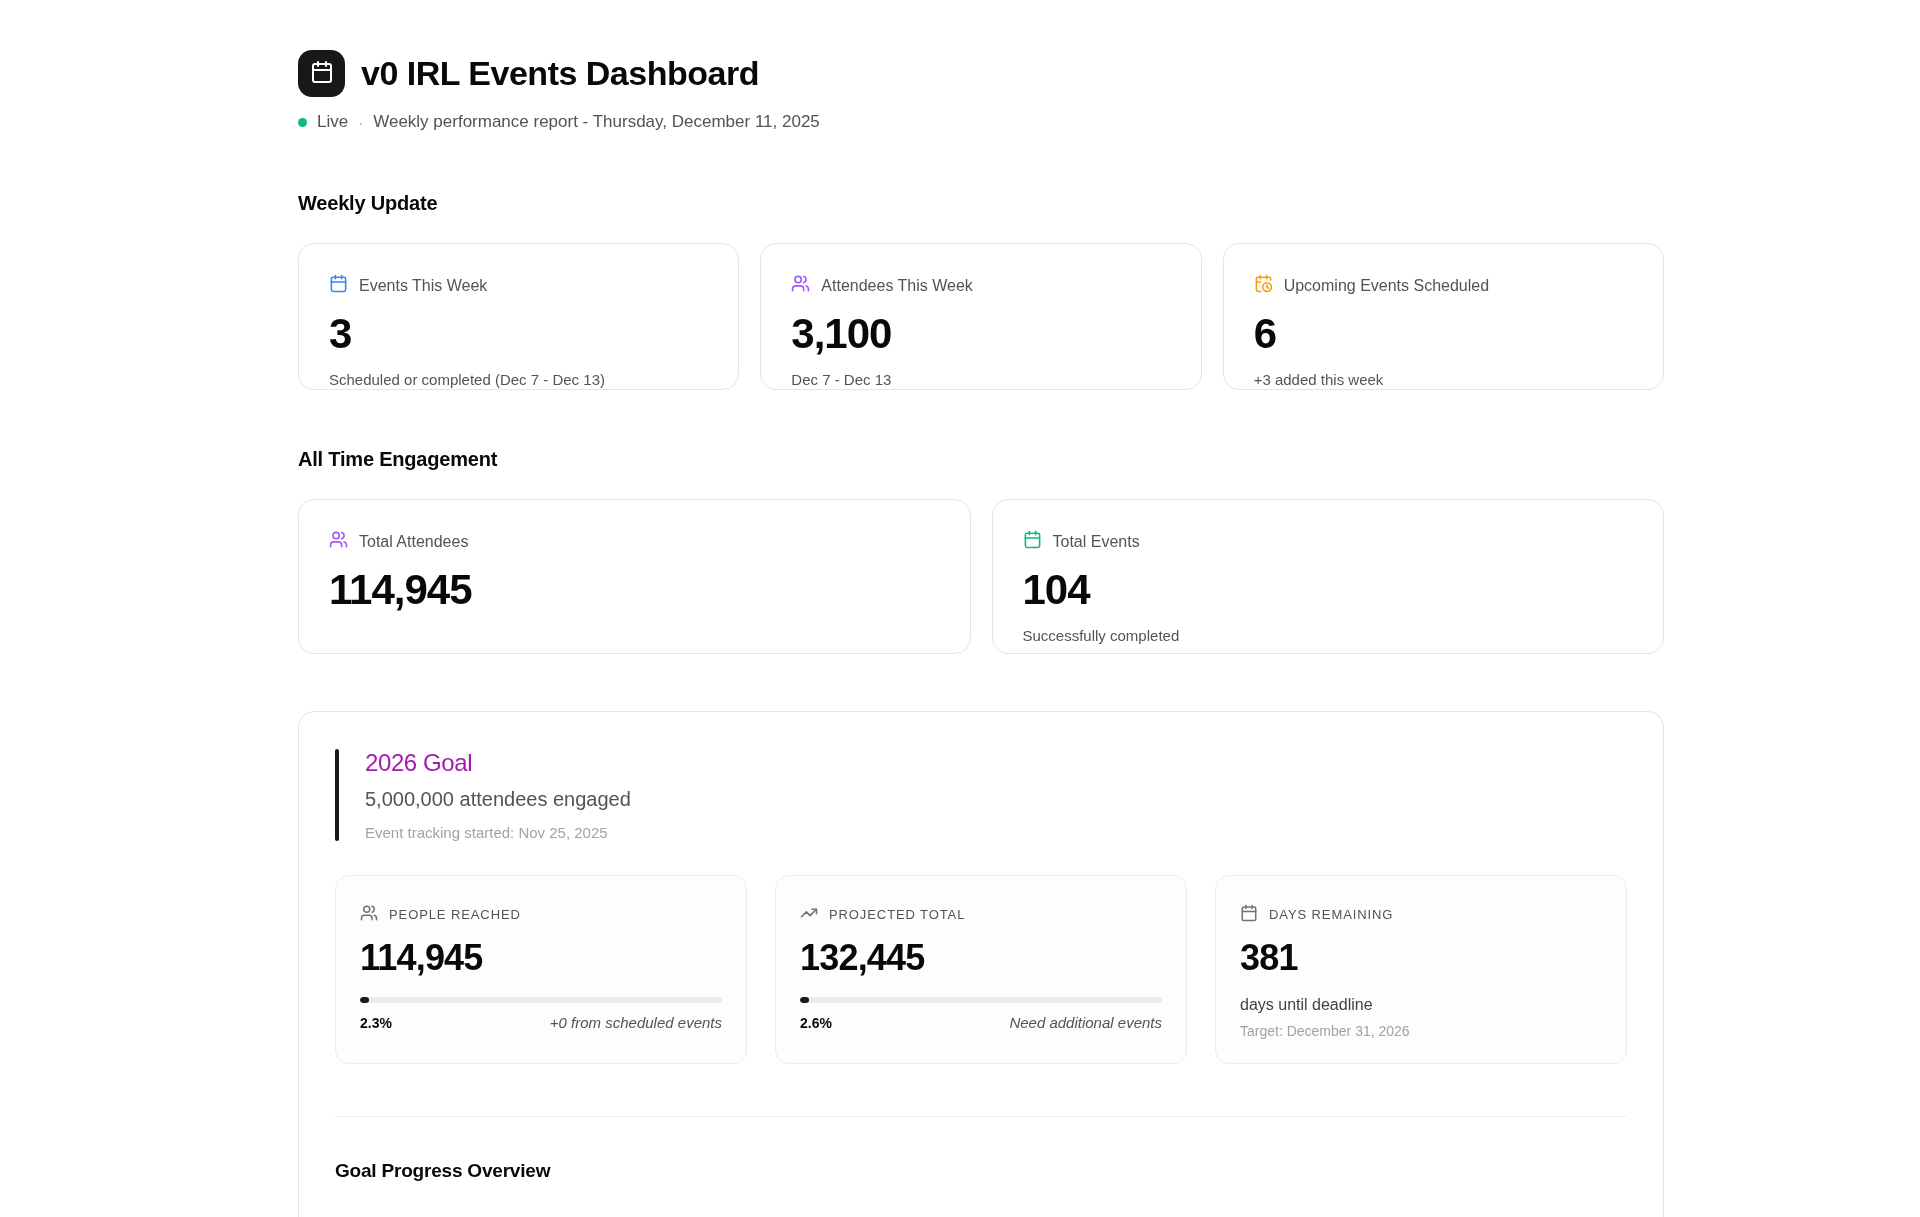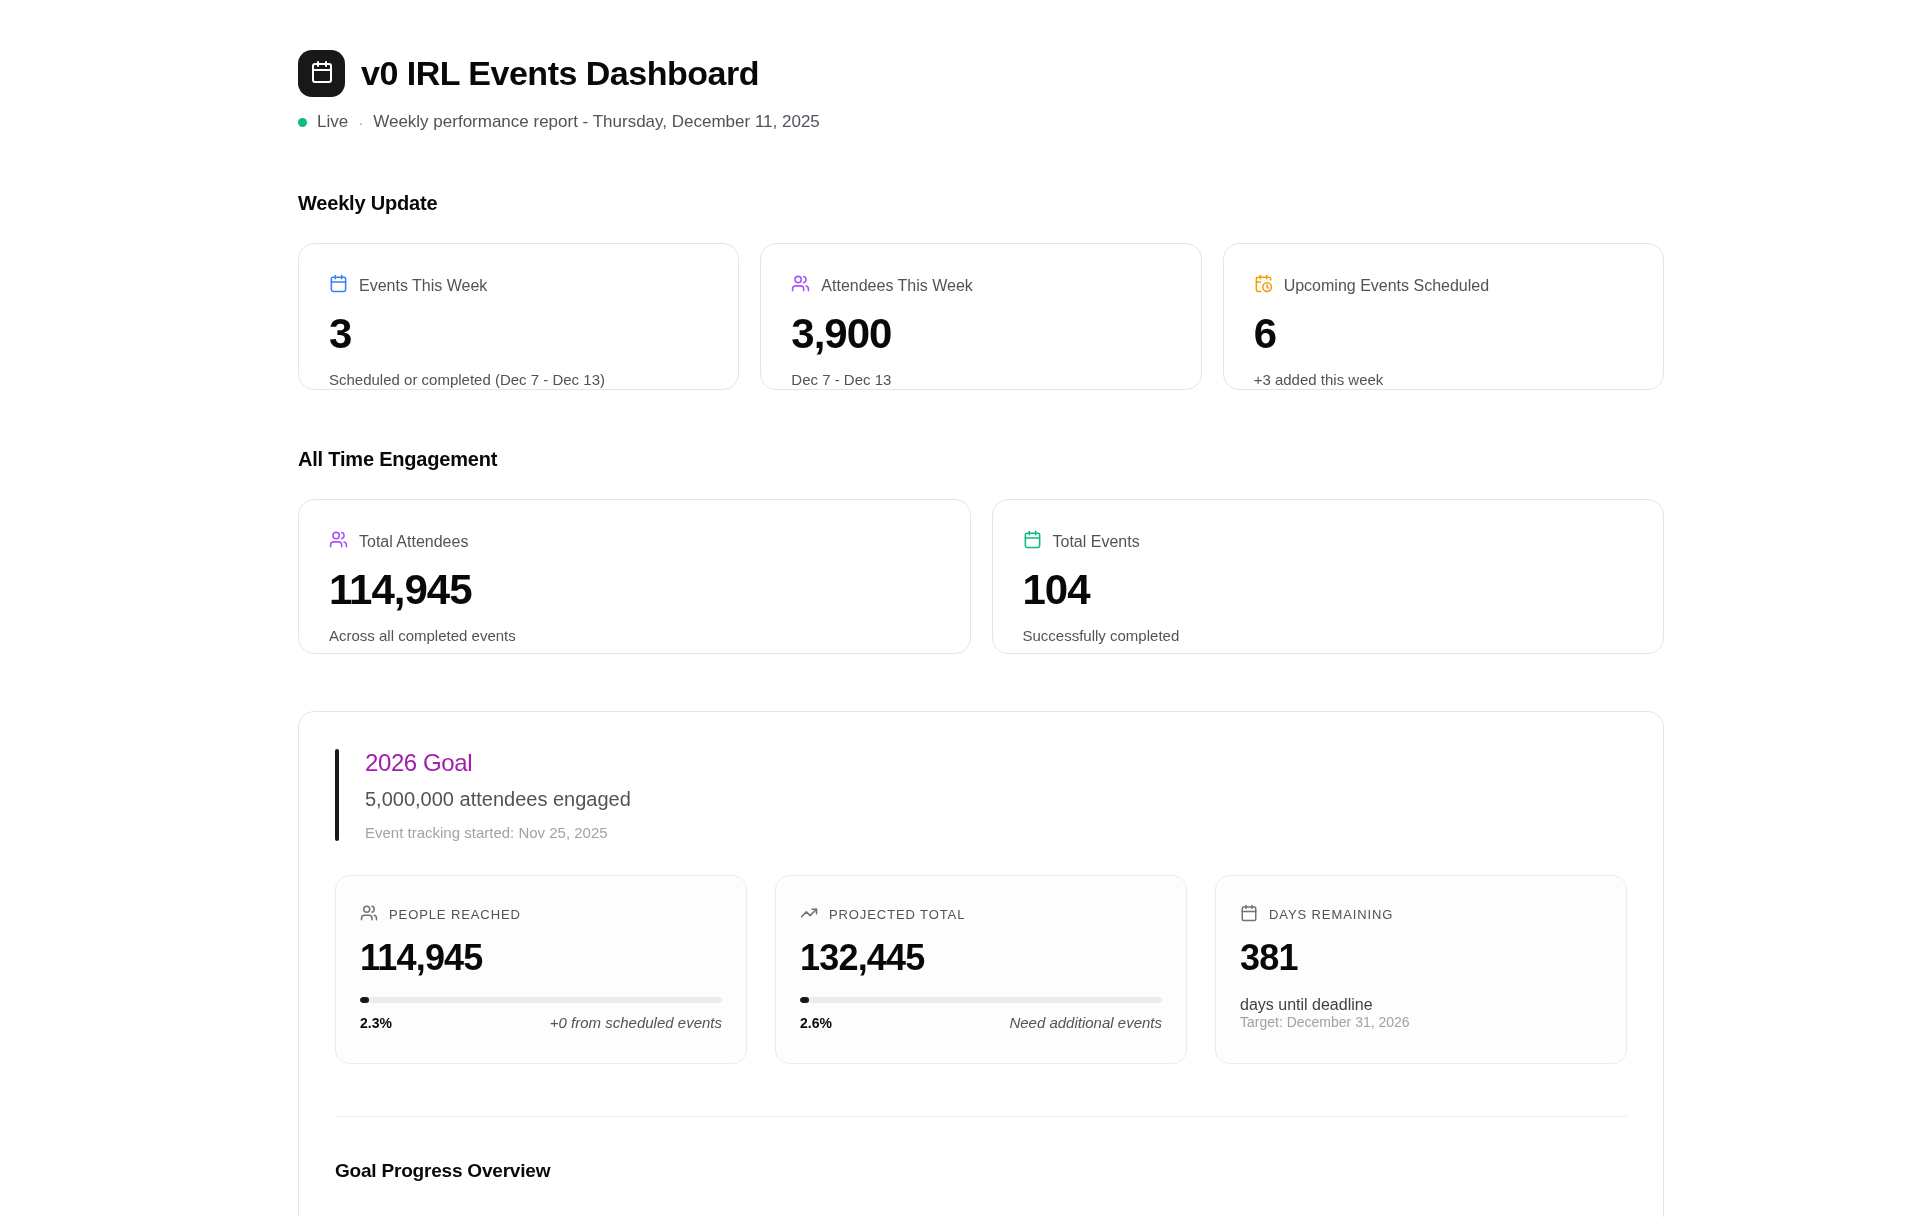--- a/index.html
+++ b/index.html
@@ -65,21 +65,21 @@
   .goal-stat-label-row svg { color:#71717a; flex:none; }
   .goal-stat-value { font-size:36px; font-weight:700; letter-spacing:-0.8px; color:#09090b; margin-top:12px; }
   .progress-track {
     margin-top:18px; height:6px; background:#ececef; border-radius:4px; overflow:hidden; width:100%;
   }
   .progress-fill { height:100%; background:#18181b; border-radius:4px; min-width:9px; }
   .progress-meta { display:flex; justify-content:space-between; align-items:center; margin-top:11px; }
   .pct-label { font-size:14px; font-weight:700; color:#09090b; }
   .pct-note { font-size:15px; color:#52525b;font-style:italic; }
   .days-subtext { font-size:16px; color:#3f3f46; margin-top:17px; }
-  .days-target { font-size:14px; color:#a1a1aa; }
+  .days-target { font-size:14px; color:#a1a1aa; margin-top:9px; }
 
   .goal-divider { height:1px; background:#f0f0f2; margin-top:52px; }
   .goal-footer-heading { font-size:19px; font-weight:700; letter-spacing:-0.2px; color:#09090b; margin-top:43px; }
 </style>
 </head>
 <body>
 
 <div class="container">
 
   <div class="header-row">
@@ -127,21 +127,21 @@
         <span style="color: rgb(168, 85, 247);">
           <svg width="19" height="19" viewBox="0 0 24 24" fill="none" stroke="currentColor" stroke-width="2" stroke-linecap="round" stroke-linejoin="round">
               <path d="M16 21v-2a4 4 0 0 0-4-4H6a4 4 0 0 0-4 4v2"></path>
               <circle cx="9" cy="7" r="4"></circle>
               <path d="M22 21v-2a4 4 0 0 0-3-3.87"></path>
               <path d="M16 3.13a4 4 0 0 1 0 7.75"></path>
             </svg>
         </span>
         <span>Attendees This Week</span>
       </div>
-      <div class="card-value">3,900</div>
+      <div class="card-value">3,100</div>
       <div class="card-subtext">Dec 7 - Dec 13</div>
     </div>
 
     <div class="stat-card">
       <div class="card-label-row">
         <span style="color: rgb(245, 158, 11);">
           <svg width="19" height="19" viewBox="0 0 24 24" fill="none" stroke="currentColor" stroke-width="2" stroke-linecap="round" stroke-linejoin="round">
               <path d="M21 7.5V6a2 2 0 0 0-2-2H5a2 2 0 0 0-2 2v14a2 2 0 0 0 2 2h3.5"></path>
               <path d="M16 2v4"></path>
               <path d="M8 2v4"></path>
@@ -166,21 +166,20 @@
           <svg width="19" height="19" viewBox="0 0 24 24" fill="none" stroke="currentColor" stroke-width="2" stroke-linecap="round" stroke-linejoin="round">
               <path d="M16 21v-2a4 4 0 0 0-4-4H6a4 4 0 0 0-4 4v2"></path>
               <circle cx="9" cy="7" r="4"></circle>
               <path d="M22 21v-2a4 4 0 0 0-3-3.87"></path>
               <path d="M16 3.13a4 4 0 0 1 0 7.75"></path>
             </svg>
         </span>
         <span>Total Attendees</span>
       </div>
       <div class="card-value">114,945</div>
-      <div class="card-subtext">Across all completed events</div>
     </div>
 
     <div class="stat-card">
       <div class="card-label-row">
         <span style="color: rgb(16, 185, 129);">
           <svg width="19" height="19" viewBox="0 0 24 24" fill="none" stroke="currentColor" stroke-width="2" stroke-linecap="round" stroke-linejoin="round">
               <rect x="3" y="4" width="18" height="18" rx="2"></rect>
               <path d="M16 2v4"></path>
               <path d="M8 2v4"></path>
               <path d="M3 10h18"></path>

